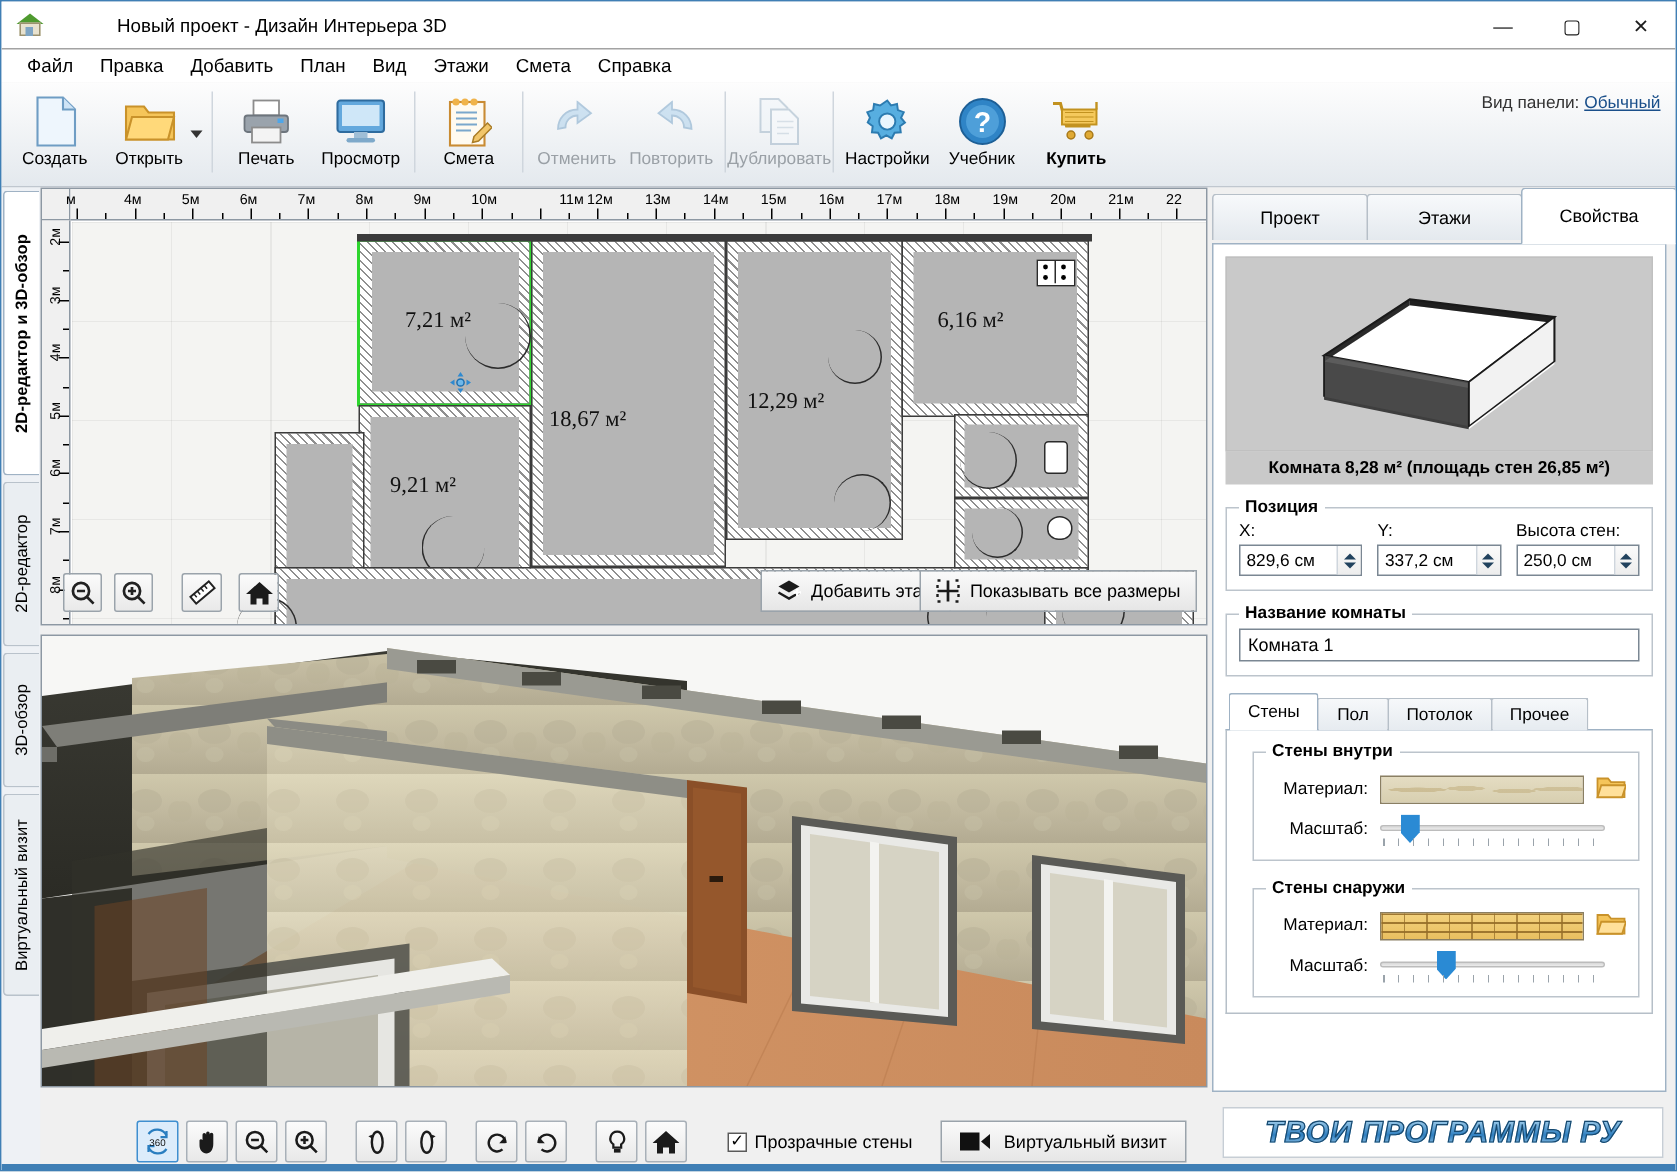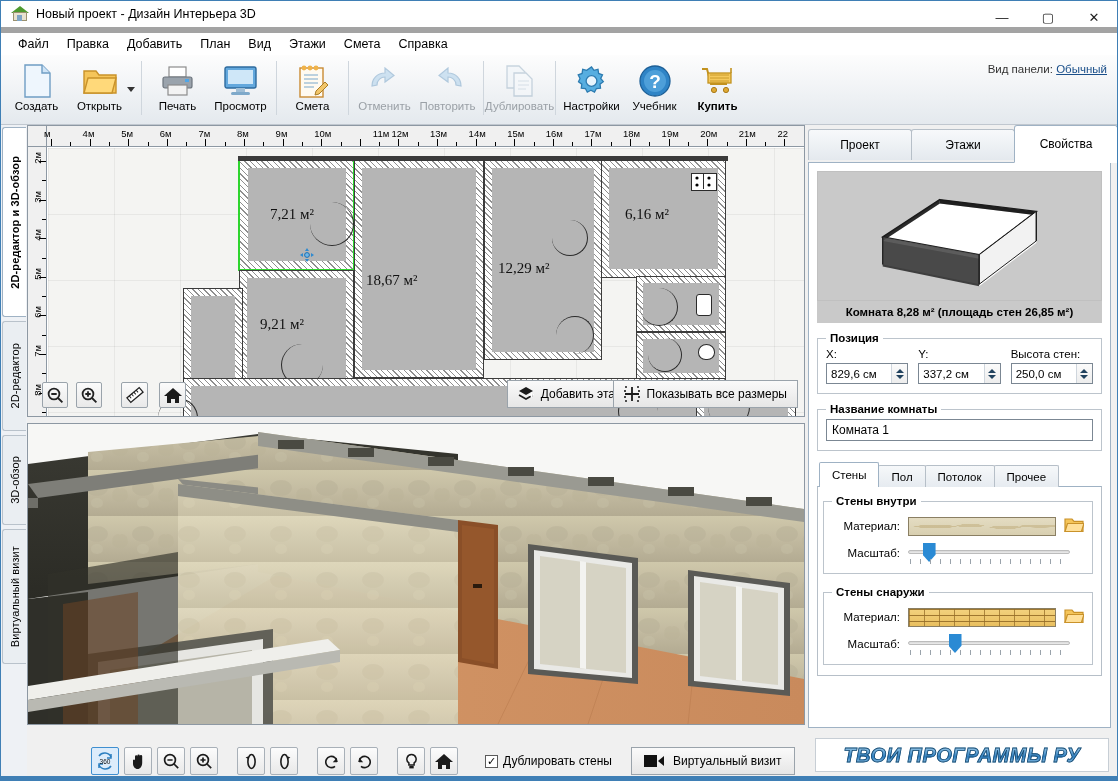--- a/index.html
+++ b/index.html
@@ -8,21 +8,21 @@
     width:1118px; height:781px; overflow:hidden;
     font-family:"Liberation Sans", sans-serif;
     font-size:12px; color:#000;
     background:#eef1f5;
   }
   #app { position:relative; width:1118px; height:781px;
          border:1px solid #3f7fb5; background:#f0f0f0; overflow:hidden; }
 
   
   .titlebar { position:relative; height:32px; background:#ffffff;
-              border-bottom:6px solid #a3a3a3; display:flex; align-items:center; }
+              border-bottom:1px solid #a3a3a3; display:flex; align-items:center;gap:42px; }
   .app-icon { width:18px; height:16px; margin-left:10px; margin-right:7px; position:relative; }
   .app-icon .roof { position:absolute; left:0; top:0; width:0; height:0;
       border-left:9px solid transparent; border-right:9px solid transparent; border-bottom:7px solid #4e9a2f; }
   .app-icon .body { position:absolute; left:2px; top:6px; width:14px; height:9px; background:#e8e2cf; border:1px solid #9a916f; }
   .app-icon .door { position:absolute; left:6px; top:9px; width:5px; height:6px; background:#7fa5c4; }
   .title-text { font-size:12.5px; color:#000; }
   .wincontrols { position:absolute; right:0; top:0; height:32px; display:flex; }
   .wc { width:46px; height:32px; display:flex; align-items:center; justify-content:center;
         font-size:13px; color:#1c1c1c; }
 
@@ -138,21 +138,21 @@
   .ar-up { width:0;height:0;border-left:4px solid transparent;border-right:4px solid transparent;border-bottom:4px solid #21425e; }
   .ar-dn { width:0;height:0;border-left:4px solid transparent;border-right:4px solid transparent;border-top:4px solid #21425e; }
   .txtinput { width:100%; height:22px; border:1px solid #7b8793; background:#fff;
               font-size:12px; padding:0 5px; outline:none; font-family:"Liberation Sans", sans-serif; }
 
   .stabs { display:flex; margin-top:11px; align-items:flex-end; padding-left:2px; }
   .stab { height:22px; padding:0 12px; font-size:11.5px; background:linear-gradient(#f6f8fa,#e6ebf0);
           border:1px solid #b6bfc8; border-bottom:none; border-radius:2px 2px 0 0;
           display:flex; align-items:center; margin-right:-1px; }
   .stab.active { height:25px; background:#fff; border-color:#9fb2c4; z-index:2; }
-  .spane { border:1px solid #b6bfc8; border-top:1px solid #9fb2c4; margin-top:-1px; padding:6px 8px 10px 5px; }
+  .spane { border:1px solid #b6bfc8; border-top:1px solid #9fb2c4; margin-top:-1px; padding:6px 8px 10px 17px; }
 
   .mat-row { display:flex; align-items:center; gap:8px; margin-top:5px; }
   .mat-lbl { width:68px; text-align:right; font-size:11.5px; }
   .mat-swatch { flex:1; height:19px; border:1px solid #8a7f63; }
   .swatch-inner-plaster { width:100%; height:100%;
      background:
        radial-gradient(ellipse at 18% 50%, rgba(190,170,120,.55) 0 12%, transparent 13%),
        radial-gradient(ellipse at 42% 45%, rgba(190,170,120,.5) 0 11%, transparent 12%),
        radial-gradient(ellipse at 66% 55%, rgba(190,170,120,.5) 0 11%, transparent 12%),
        radial-gradient(ellipse at 90% 48%, rgba(190,170,120,.5) 0 11%, transparent 12%),
@@ -731,21 +731,21 @@
             </svg>
         </div>
         <div class="bb">
           <svg width="18" height="17" viewBox="0 0 18 17">
               <path d="M9 1L0 9h3v7h4v-4h4v4h4V9h3z" fill="#1b1b1b"></path>
             </svg>
         </div>
 
         <div class="chk-wrap">
           <div class="chkbox">✓</div>
-          <span>Дублировать стены</span>
+          <span>Прозрачные стены</span>
         </div>
 
         <div class="vv-btn">
           <svg width="22" height="14" viewBox="0 0 22 14">
               <rect x="0" y="1" width="13" height="12" fill="#111"></rect>
               <path d="M14 7l6-5v10z" fill="#111"></path>
             </svg>
           <span>Виртуальный визит</span>
         </div>
       </div>

